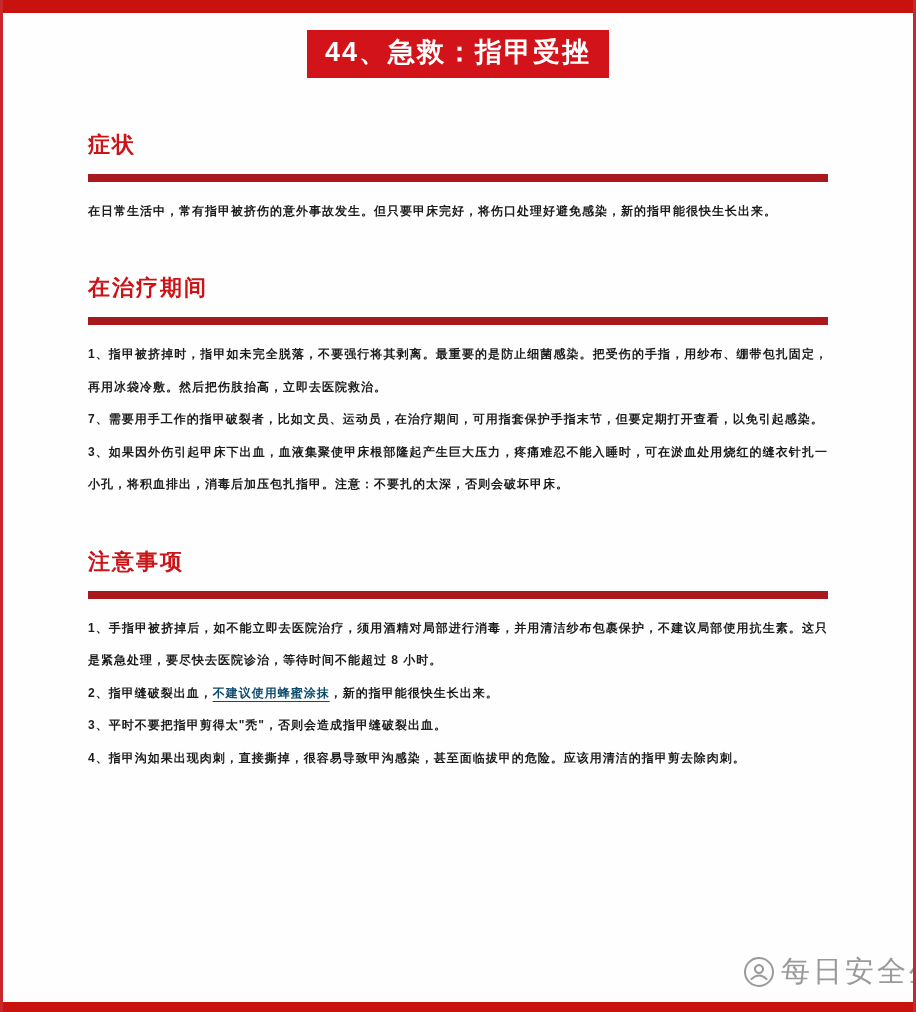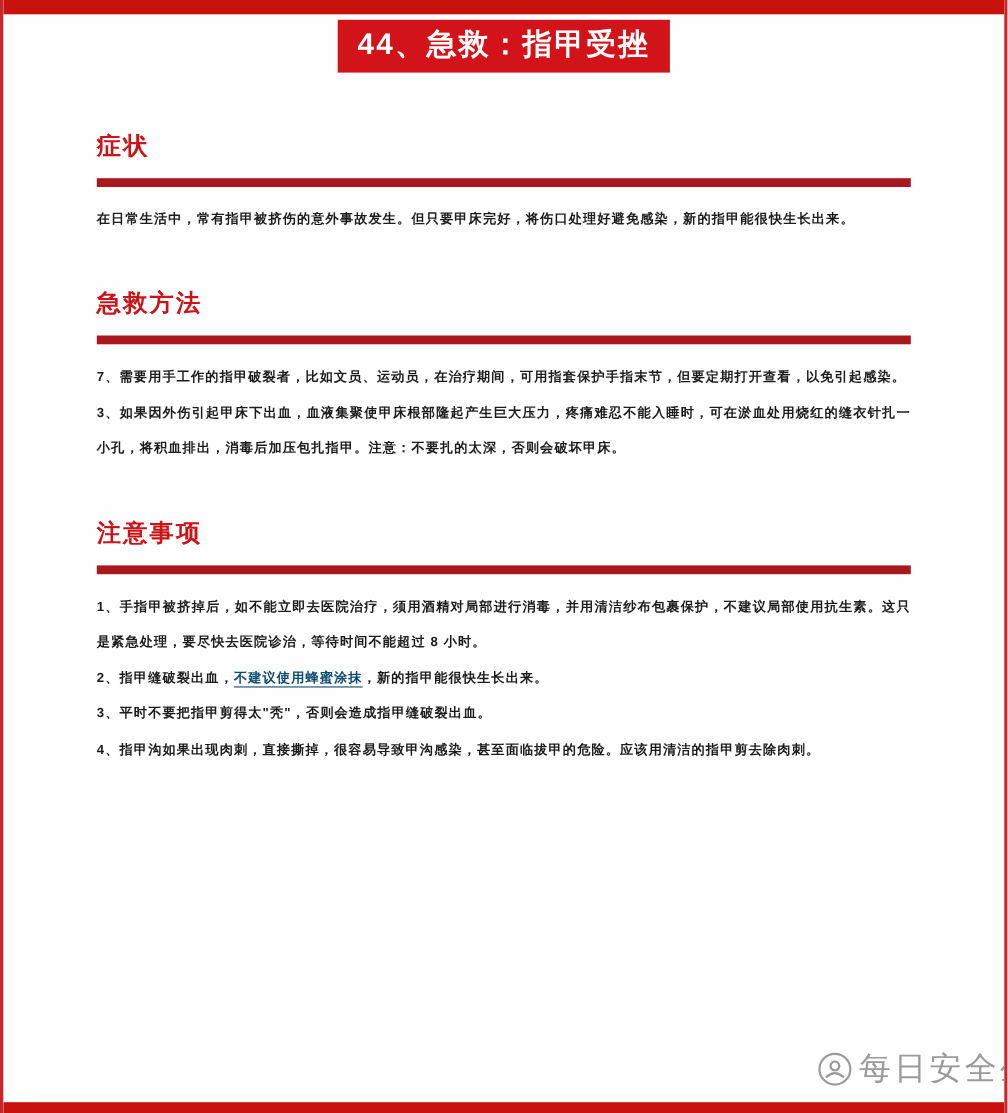--- a/index.html
+++ b/index.html
@@ -26,21 +26,21 @@
     background: #c8120e;
   }
   .bottom-bar {
     position: absolute;
     bottom: 0; left: 0;
     width: 100%;
     height: 10px;
     background: #c8120e;
   }
   .title-wrap {
-    padding-top: 18px;
+    padding-top: 30px;
     display: flex;
     justify-content: center;
   }
   .title-box {
     background: #d2131a;
     color: #ffffff;
     font-size: 27px;
     font-weight: bold;
     letter-spacing: 2px;
     padding: 8px 18px 10px 18px;
@@ -113,22 +113,23 @@
 
   <div class="content">
 
     <section>
       <h2 class="sec-heading first">症状</h2>
       <div class="rule"></div>
       <p class="para">在日常生活中，常有指甲被挤伤的意外事故发生。但只要甲床完好，将伤口处理好避免感染，新的指甲能很快生长出来。</p>
     </section>
 
     <section>
-      <h2 class="sec-heading">急救方法</h2>
+      <h2 class="sec-heading">在治疗期间</h2>
       <div class="rule"></div>
+      <p class="para">1、指甲被挤掉时，指甲如未完全脱落，不要强行将其剥离。最重要的是防止细菌感染。把受伤的手指，用纱布、绷带包扎固定，再用冰袋冷敷。然后把伤肢抬高，立即去医院救治。</p>
       <p class="para">7、需要用手工作的指甲破裂者，比如文员、运动员，在治疗期间，可用指套保护手指末节，但要定期打开查看，以免引起感染。</p>
       <p class="para">3、如果因外伤引起甲床下出血，血液集聚使甲床根部隆起产生巨大压力，疼痛难忍不能入睡时，可在淤血处用烧红的缝衣针扎一小孔，将积血排出，消毒后加压包扎指甲。注意：不要扎的太深，否则会破坏甲床。</p>
     </section>
 
     <section>
       <h2 class="sec-heading">注意事项</h2>
       <div class="rule"></div>
       <p class="para">1、手指甲被挤掉后，如不能立即去医院治疗，须用酒精对局部进行消毒，并用清洁纱布包裹保护，不建议局部使用抗生素。这只是紧急处理，要尽快去医院诊治，等待时间不能超过 8 小时。</p>
       <p class="para"><span>2、指甲缝破裂出血，</span><span class="highlight">不建议使用蜂蜜涂抹</span><span>，新的指甲能很快生长出来。</span></p>
       <p class="para">3、平时不要把指甲剪得太"秃"，否则会造成指甲缝破裂出血。</p>

